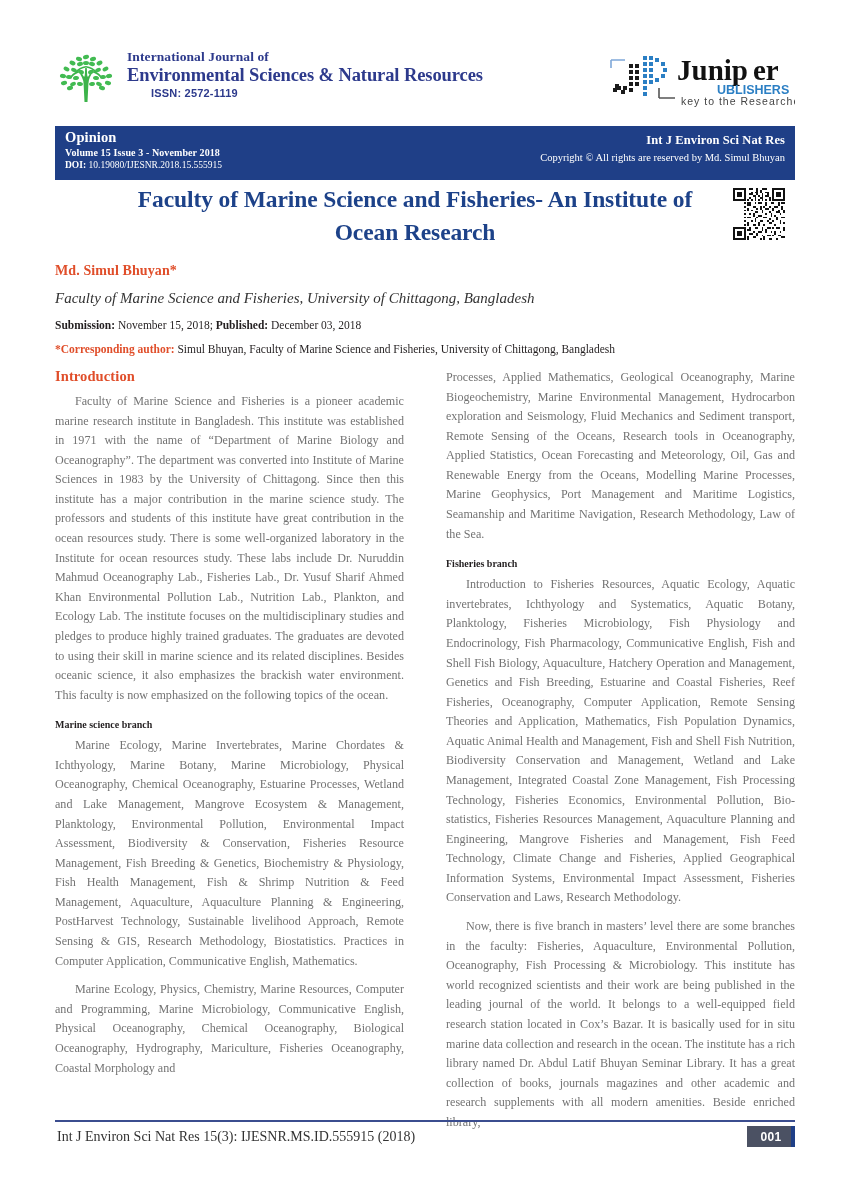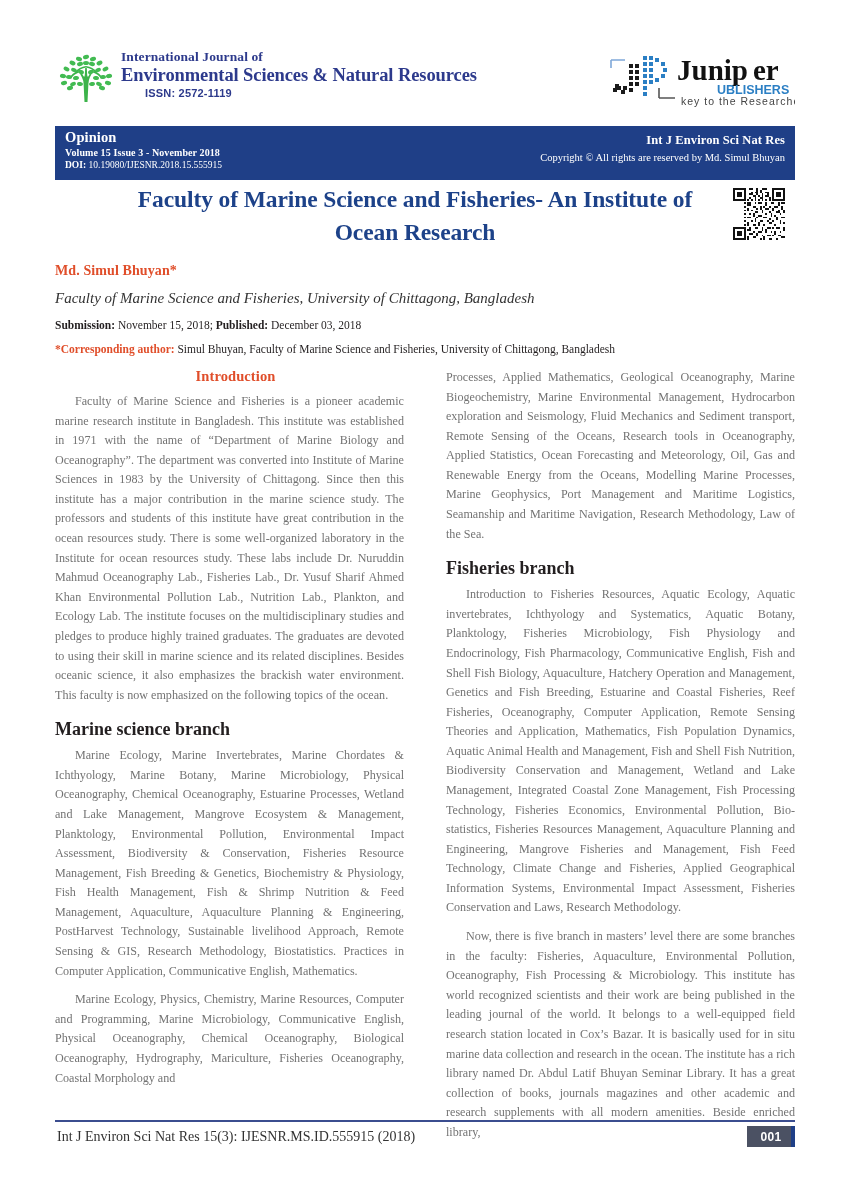--- a/index.html
+++ b/index.html
@@ -35,21 +35,21 @@
     left: 0; top: 2px;
     display: flex;
     align-items: center;
   }
   .tree-icon {
     width: 62px;
     height: 62px;
     flex: 0 0 62px;
   }
   .journal-titles {
-    margin-left: 4px;
+    margin-left: 10px;
     line-height: 1.06;
   }
   .jt-line1 {
     font-family: "Liberation Serif", serif;
     font-weight: bold;
     font-size: 13.5px;
     color: #2d3a8c;
     letter-spacing: .1px;
   }
   .jt-line2 {
@@ -207,28 +207,27 @@
     width: 349px;
   }
   .col-left { left: 0; }
   .col-right { left: 391px; }
 
   h2.section-head {
     font-family: "Liberation Serif", serif;
     font-weight: bold;
     font-size: 14.5px;
     color: #e04e2a;
-    margin: 0 0 7px 12px;
+    margin: 0 0 7px 0;
     letter-spacing: .1px;
-    text-align: center;
   }
   h3.sub-head {
     font-family: "Liberation Serif", serif;
     font-weight: bold;
-    font-size: 18px;
+    font-size: 10px;
     color: #231f20;
     margin: 14px 0 6px 0;
     letter-spacing: 0;
   }
   p.body {
     font-family: "Liberation Serif", serif;
     font-size: 12.1px;
     line-height: 1.62;
     text-align: justify;
     text-justify: inter-word;

